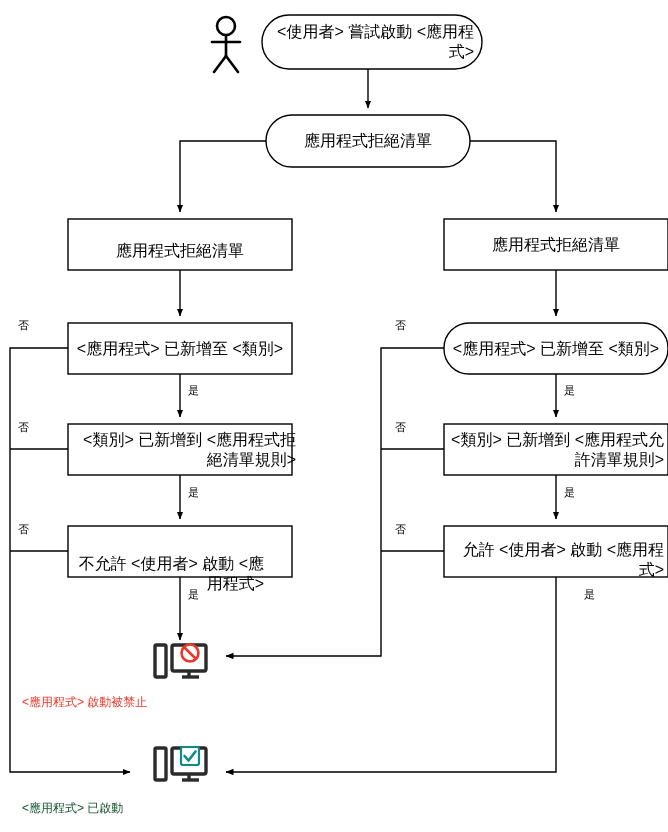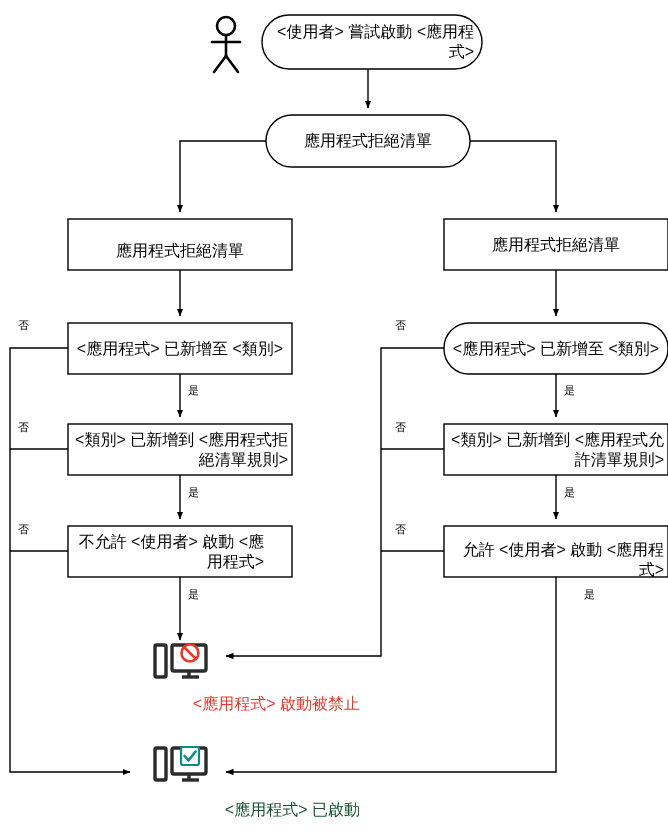--- a/index.html
+++ b/index.html
@@ -34,23 +34,24 @@
     padding: 2px 4px;
   }
   .edge-label {
     position: absolute;
     font-size: 11px;
     color: #000000;
     white-space: nowrap;
   }
   .caption {
     position: absolute;
-    font-size: 16px;
+    font-size: 12px;
     white-space: nowrap;
-    text-align: right;
+    text-align: left;
+    padding-left: 22px;
   }
   .caption-denied { color: #e8392b; }
   .caption-started { color: #14532d; }
   svg.layer {
     position: absolute;
     left: 0; top: 0;
     width: 668px;
     height: 832px;
   }
 </style>
@@ -134,24 +135,24 @@
 
   <div class="node-label" style="left:266px; top:15px; width:212px; height:54px;">&lt;使用者&gt; 嘗試啟動 &lt;應用程式&gt;</div>
   <div class="node-label" style="left:270px; top:115px; width:196px; height:52px;">應用程式拒絕清單</div>
 
   <div class="node-label" style="left:68px; top:219px; width:224px; height:63px;">應用程式拒絕清單</div>
   <div class="node-label" style="left:444px; top:219px; width:224px; height:51px;">應用程式拒絕清單</div>
 
   <div class="node-label" style="left:68px; top:323px; width:224px; height:51px;">&lt;應用程式&gt; 已新增至 &lt;類別&gt;</div>
   <div class="node-label" style="left:448px; top:323px; width:216px; height:51px;">&lt;應用程式&gt; 已新增至 &lt;類別&gt;</div>
 
-  <div class="node-label" style="left:68px; top:424px; width:224px; height:51px;">&lt;類別&gt; 已新增到 &lt;應用程式拒絕清單規則&gt;</div>
+  <div class="node-label" style="left:76px; top:424px; width:224px; height:51px;">&lt;類別&gt; 已新增到 &lt;應用程式拒絕清單規則&gt;</div>
   <div class="node-label" style="left:444px; top:424px; width:224px; height:51px;border-radius:24px;">&lt;類別&gt; 已新增到 &lt;應用程式允許清單規則&gt;</div>
 
-  <div class="node-label" style="left:68px; top:526px; width:200px; height:51px;">不允許 &lt;使用者&gt; 啟動 &lt;應用程式&gt;</div>
+  <div class="node-label" style="left:68px; top:548px; width:200px; height:51px;">不允許 &lt;使用者&gt; 啟動 &lt;應用程式&gt;</div>
   <div class="node-label" style="left:444px; top:526px; width:224px; height:67px;">允許 &lt;使用者&gt; 啟動 &lt;應用程式&gt;</div>
 
   <div class="edge-label" style="left:18px; top:318px;">否</div>
   <div class="edge-label" style="left:18px; top:420px;">否</div>
   <div class="edge-label" style="left:18px; top:522px;">否</div>
 
   <div class="edge-label" style="left:395px; top:318px;">否</div>
   <div class="edge-label" style="left:395px; top:420px;">否</div>
   <div class="edge-label" style="left:395px; top:522px;">否</div>
 

